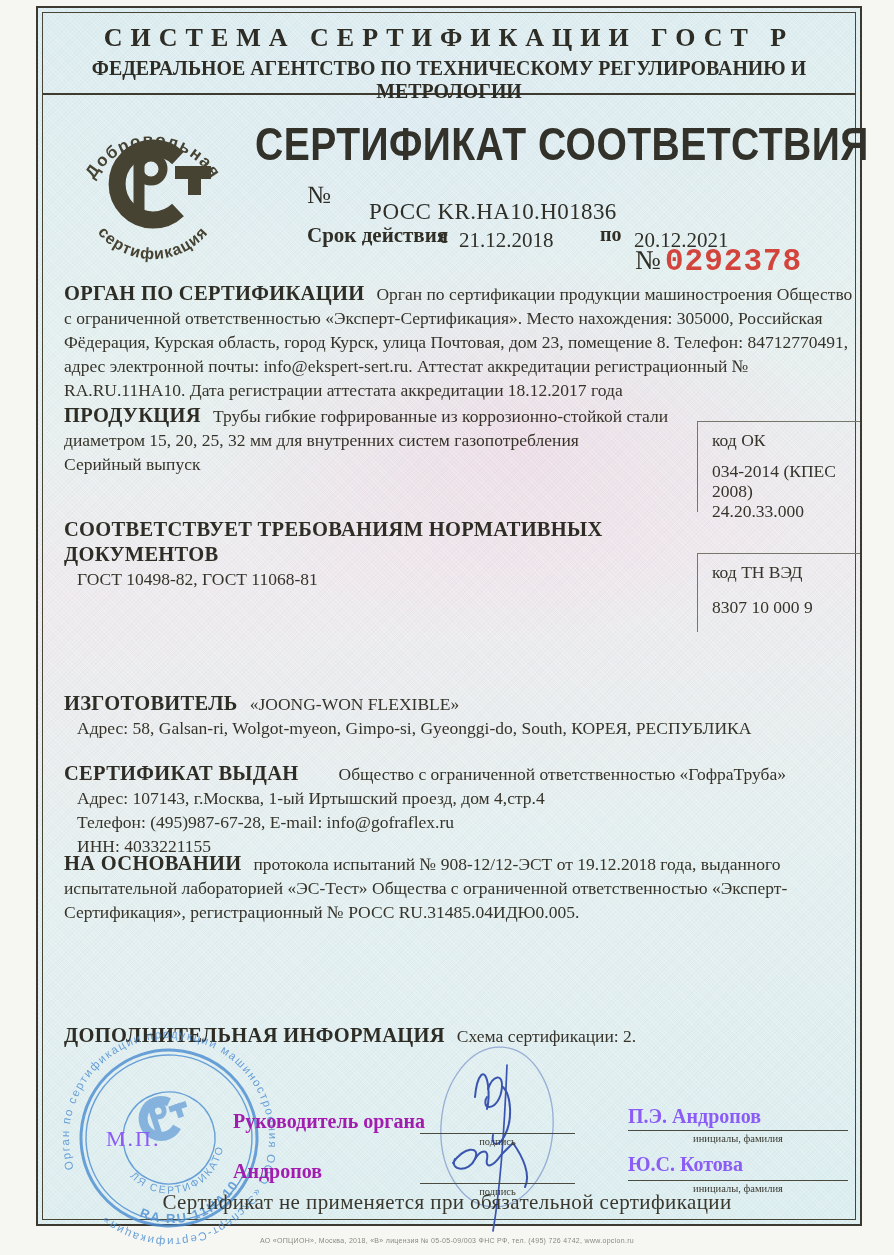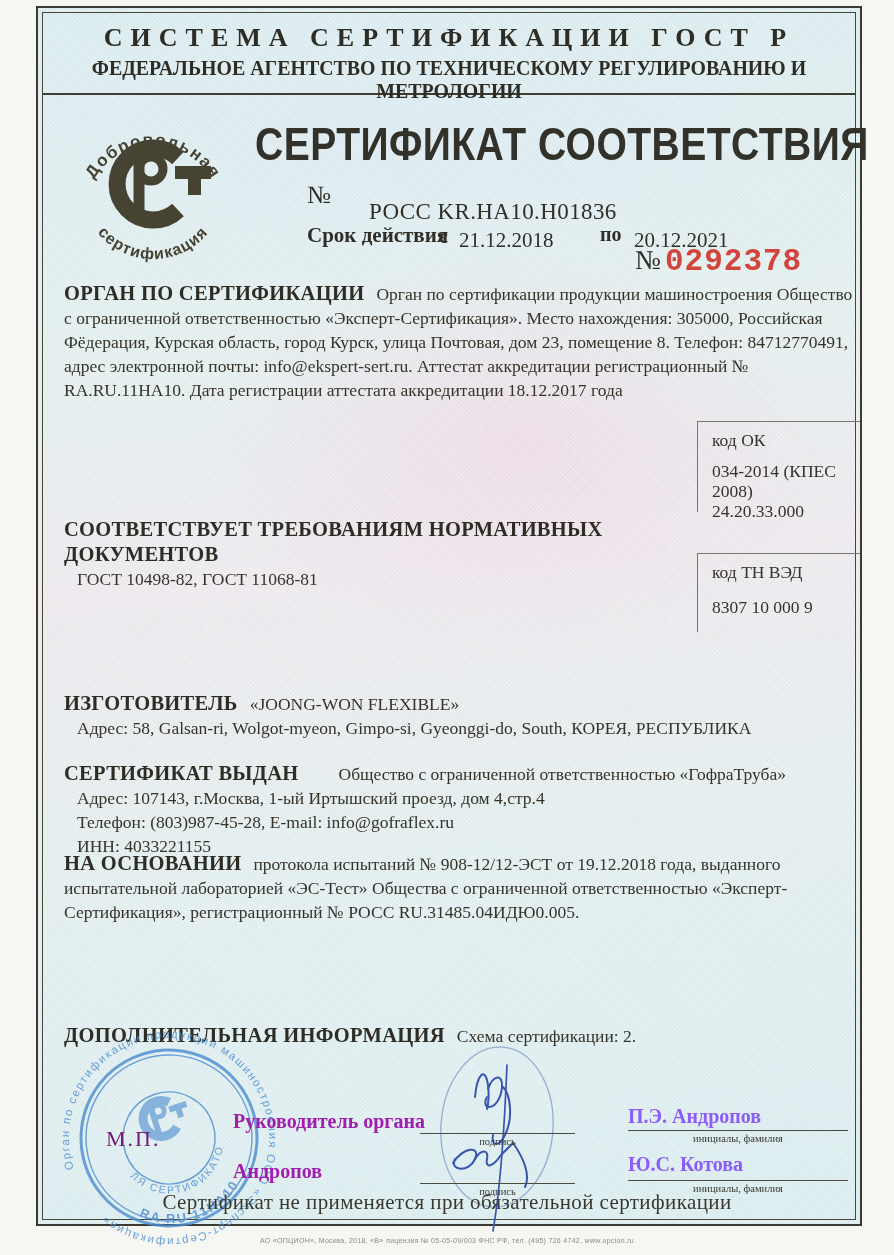--- a/index.html
+++ b/index.html
@@ -40,21 +40,21 @@
   .sec{position:absolute;font-size:17.5px;line-height:24px;color:#35332a;}
   .sec b{font-size:20.5px;letter-spacing:.3px;margin-right:12px;color:#2e2d25;}
   .sec .indent{margin-left:13px;}
   .code-box{position:absolute;border-left:1.5px solid #77766a;border-top:1.5px solid #77766a;padding:8px 0 0 14px;font-size:17.5px;color:#35332a;}
   .code-box .code-label{margin-bottom:10px;}
   .code-box .code-line{line-height:20px;}
   .sig-role{position:absolute;font-size:20px;font-weight:bold;color:#a21caf;}
   .sig-line{position:absolute;border-bottom:1.5px solid #4a4a40;}
   .sig-caption{position:absolute;font-size:10.5px;color:#3a3a32;text-align:center;}
   .sig-name{position:absolute;font-size:20px;color:#8b5cf6;text-align:left;font-weight:bold;}
-  .mp-label{position:absolute;left:106px;top:1126px;font-size:22px;letter-spacing:2px;color:#701a75;}
+  .mp-label{position:absolute;left:106px;top:1126px;font-size:22px;letter-spacing:2px;color:#8b5cf6;}
   .bottom-note{position:absolute;left:0;width:100%;top:1190px;text-align:center;font-size:21px;letter-spacing:.4px;color:#3a382e;}
   .print-footer{position:absolute;left:0;width:100%;top:1237px;text-align:center;font-family:"Liberation Sans",sans-serif;font-size:7px;letter-spacing:.3px;color:#8b8a80;}
   svg{display:block;}
 </style>
 </head>
 <body>
 
 <div class="frame-outer">
   <div class="frame-inner">
 
@@ -94,20 +94,24 @@
     <span class="abs validity-word" style="left:557px;top:210px;">по</span>
     <span class="abs validity-date" style="left:591px;top:215px;">20.12.2021</span>
 
     <span class="abs blank-no-label" style="left:592px;top:232px;">№</span>
     <span class="abs blank-no-value" style="left:622px;top:231px;">0292378</span>
 
     <p class="sec" style="left:21px;top:268px;width:792px;margin:0;">
       <b>ОРГАН ПО СЕРТИФИКАЦИИ</b><span>Орган по сертификации продукции машиностроения Общество с ограниченной ответственностью «Эксперт-Сертификация». Место нахождения: 305000, Российская Фёдерация, Курская область, город Курск, улица Почтовая, дом 23, помещение 8. Телефон: 84712770491, адрес электронной почты: info@ekspert-sert.ru. Аттестат аккредитации регистрационный № RA.RU.11НА10. Дата регистрации аттестата аккредитации 18.12.2017 года</span>
     </p>
 
+    <p class="sec" style="left:21px;top:390px;width:628px;margin:0;">
+      <b>ПРОДУКЦИЯ</b><span>Трубы гибкие гофрированные из коррозионно-стойкой стали диаметром 15, 20, 25, 32 мм для внутренних систем газопотребления</span><br>
+      <span>Серийный выпуск</span>
+    </p>
 
     <div class="code-box" style="left:654px;top:408px;width:148px;height:82px;">
       <div class="code-label">код ОК</div>
       <div class="code-line">034-2014 (КПЕС 2008)</div>
       <div class="code-line">24.20.33.000</div>
     </div>
 
     <p class="sec" style="left:21px;top:504px;width:640px;margin:0;">
       <b style="margin:0;">СООТВЕТСТВУЕТ ТРЕБОВАНИЯМ НОРМАТИВНЫХ ДОКУМЕНТОВ</b><br>
       <span class="indent">ГОСТ 10498-82, ГОСТ 11068-81</span>
@@ -119,21 +123,21 @@
     </div>
 
     <p class="sec" style="left:21px;top:678px;width:780px;margin:0;">
       <b>ИЗГОТОВИТЕЛЬ</b><span>«JOONG-WON FLEXIBLE»</span><br>
       <span class="indent">Адрес: 58, Galsan-ri, Wolgot-myeon, Gimpo-si, Gyeonggi-do, South, КОРЕЯ, РЕСПУБЛИКА</span>
     </p>
 
     <p class="sec" style="left:21px;top:748px;width:790px;margin:0;">
       <b style="margin-right:40px;">СЕРТИФИКАТ ВЫДАН</b><span>Общество с ограниченной ответственностью «ГофраТруба»</span><br>
       <span class="indent">Адрес: 107143, г.Москва, 1-ый Иртышский проезд, дом 4,стр.4</span><br>
-      <span class="indent">Телефон: (803)987-45-28, E-mail: info@gofraflex.ru</span><br>
+      <span class="indent">Телефон: (495)987-67-28, E-mail: info@gofraflex.ru</span><br>
       <span class="indent">ИНН: 4033221155</span>
     </p>
 
     <p class="sec" style="left:21px;top:838px;width:795px;margin:0;">
       <b>НА ОСНОВАНИИ</b><span>протокола испытаний № 908-12/12-ЭСТ от 19.12.2018 года, выданного испытательной лабораторией «ЭС-Тест» Общества с ограниченной ответственностью «Эксперт-Сертификация», регистрационный № РОСС RU.31485.04ИДЮ0.005.</span>
     </p>
 
     <p class="sec" style="left:21px;top:1010px;width:790px;margin:0;">
       <b>ДОПОЛНИТЕЛЬНАЯ ИНФОРМАЦИЯ</b><span>Схема сертификации: 2.</span>
     </p>

